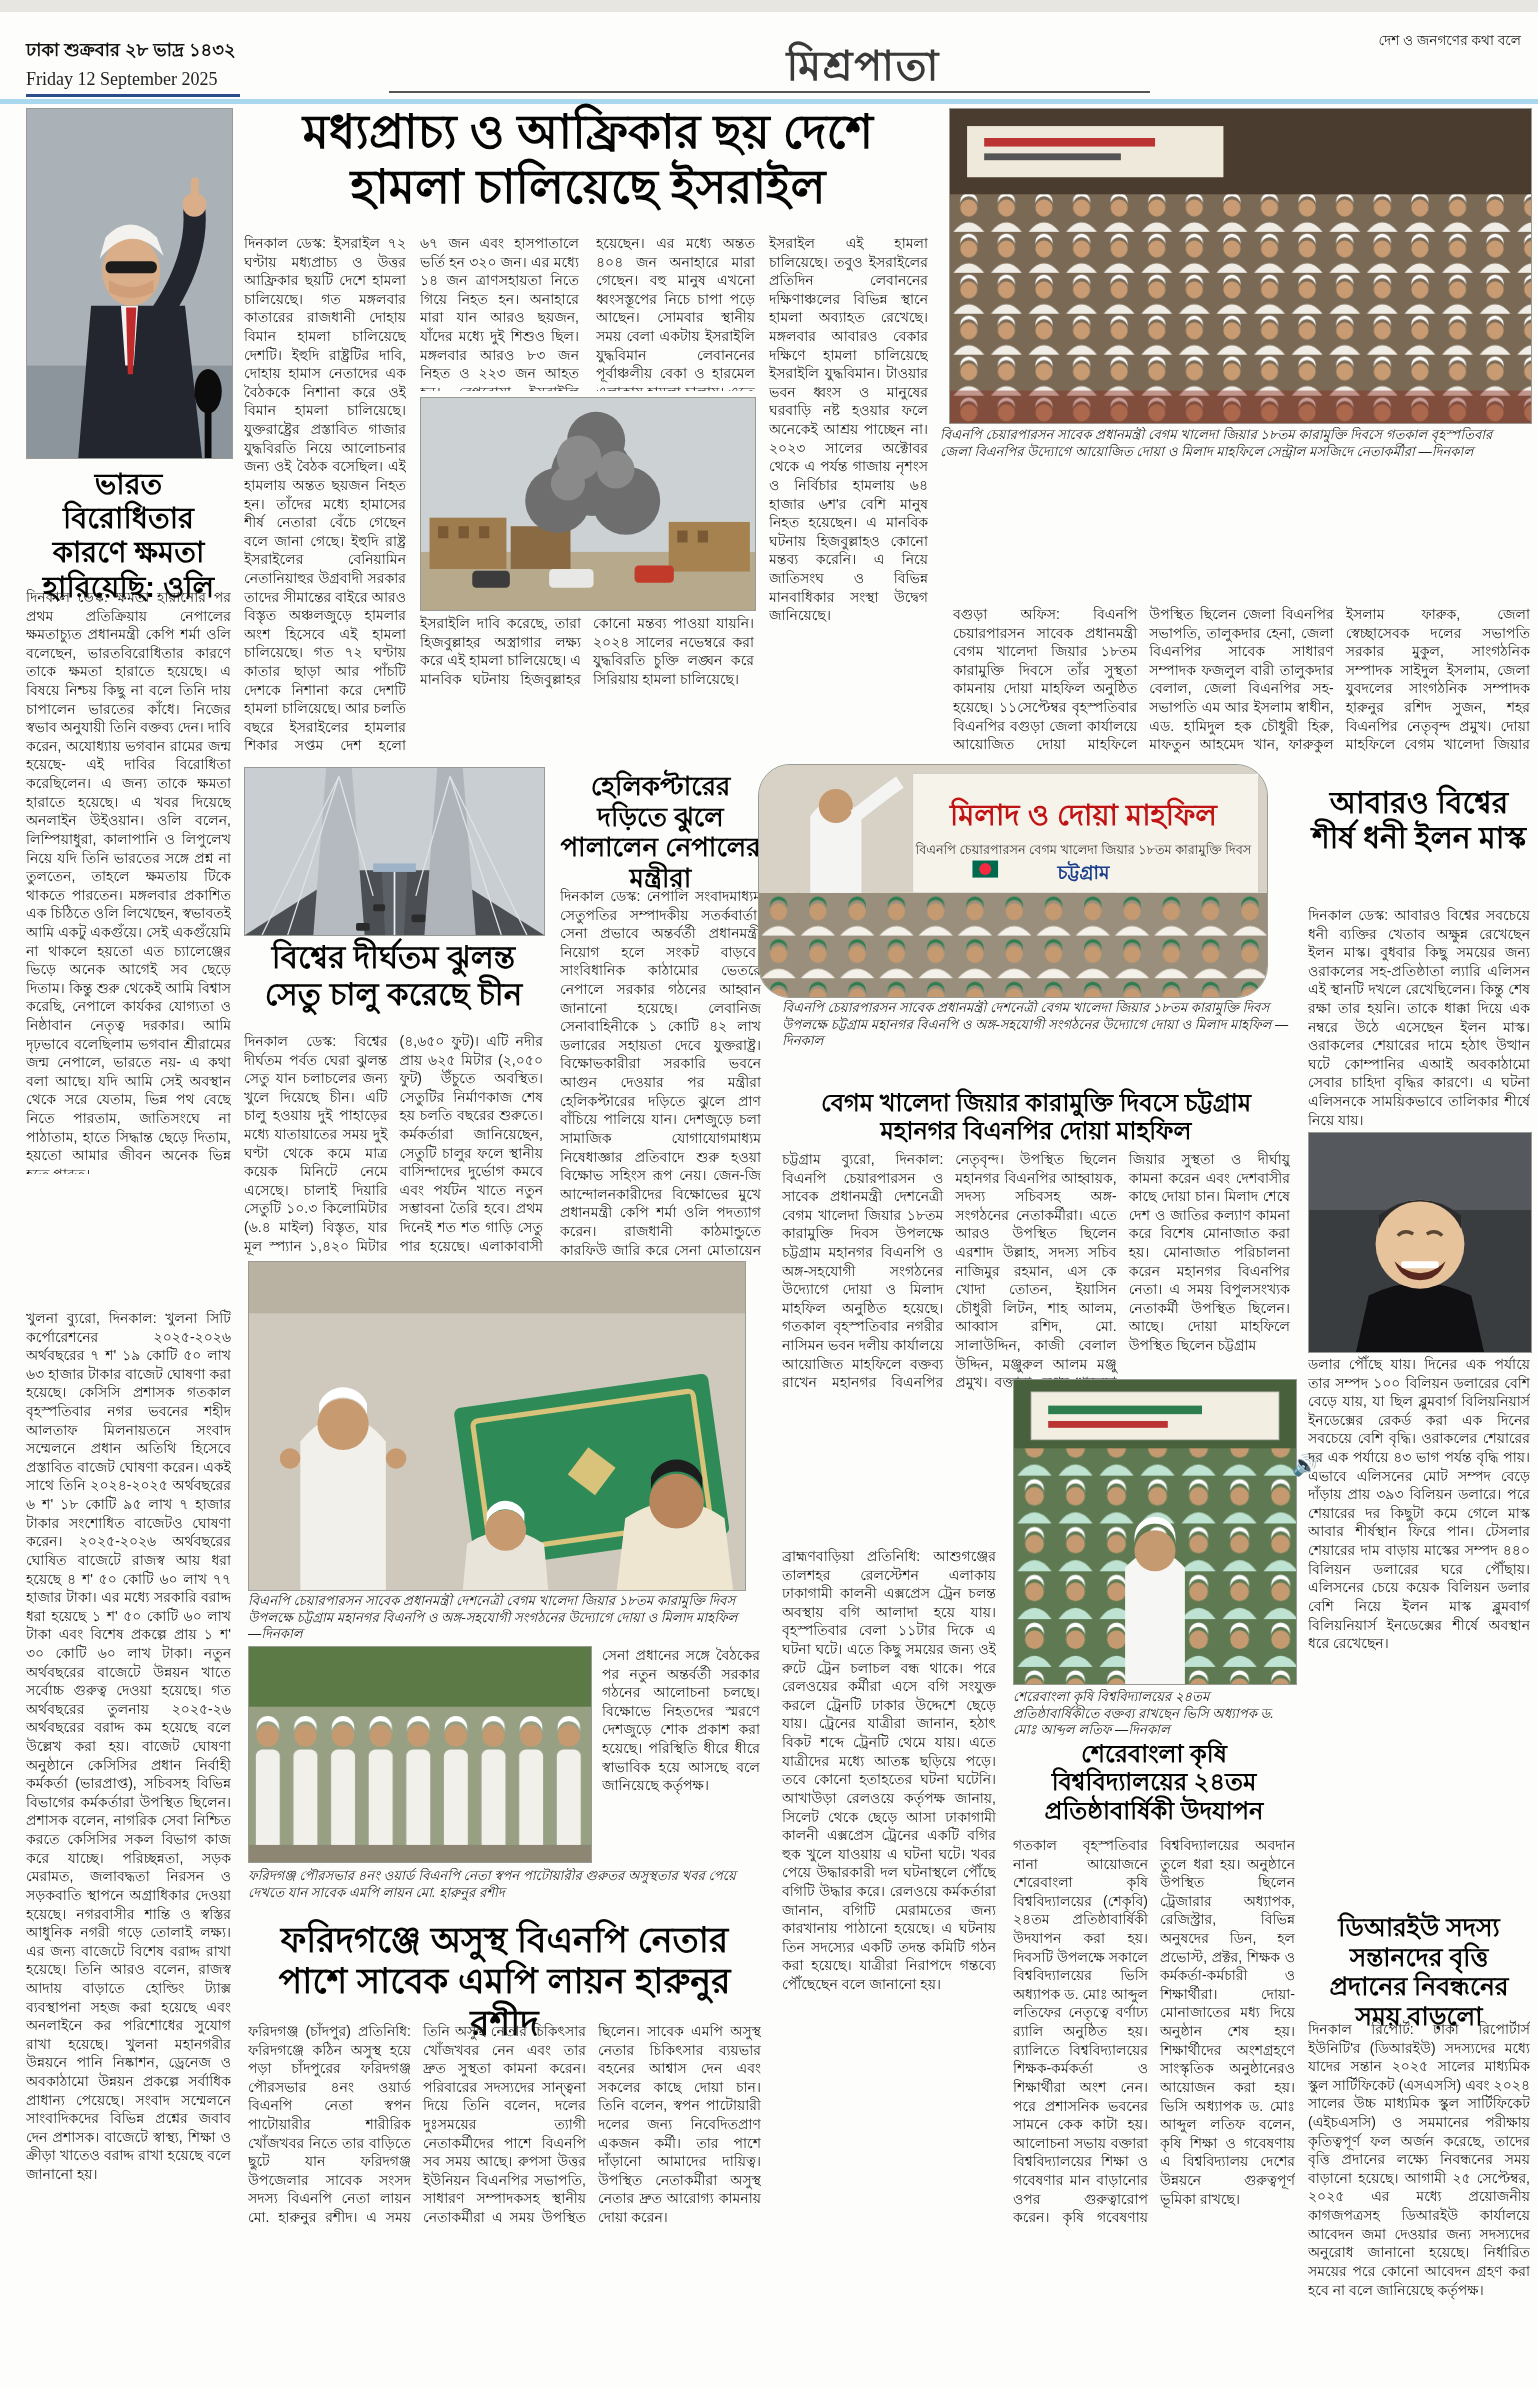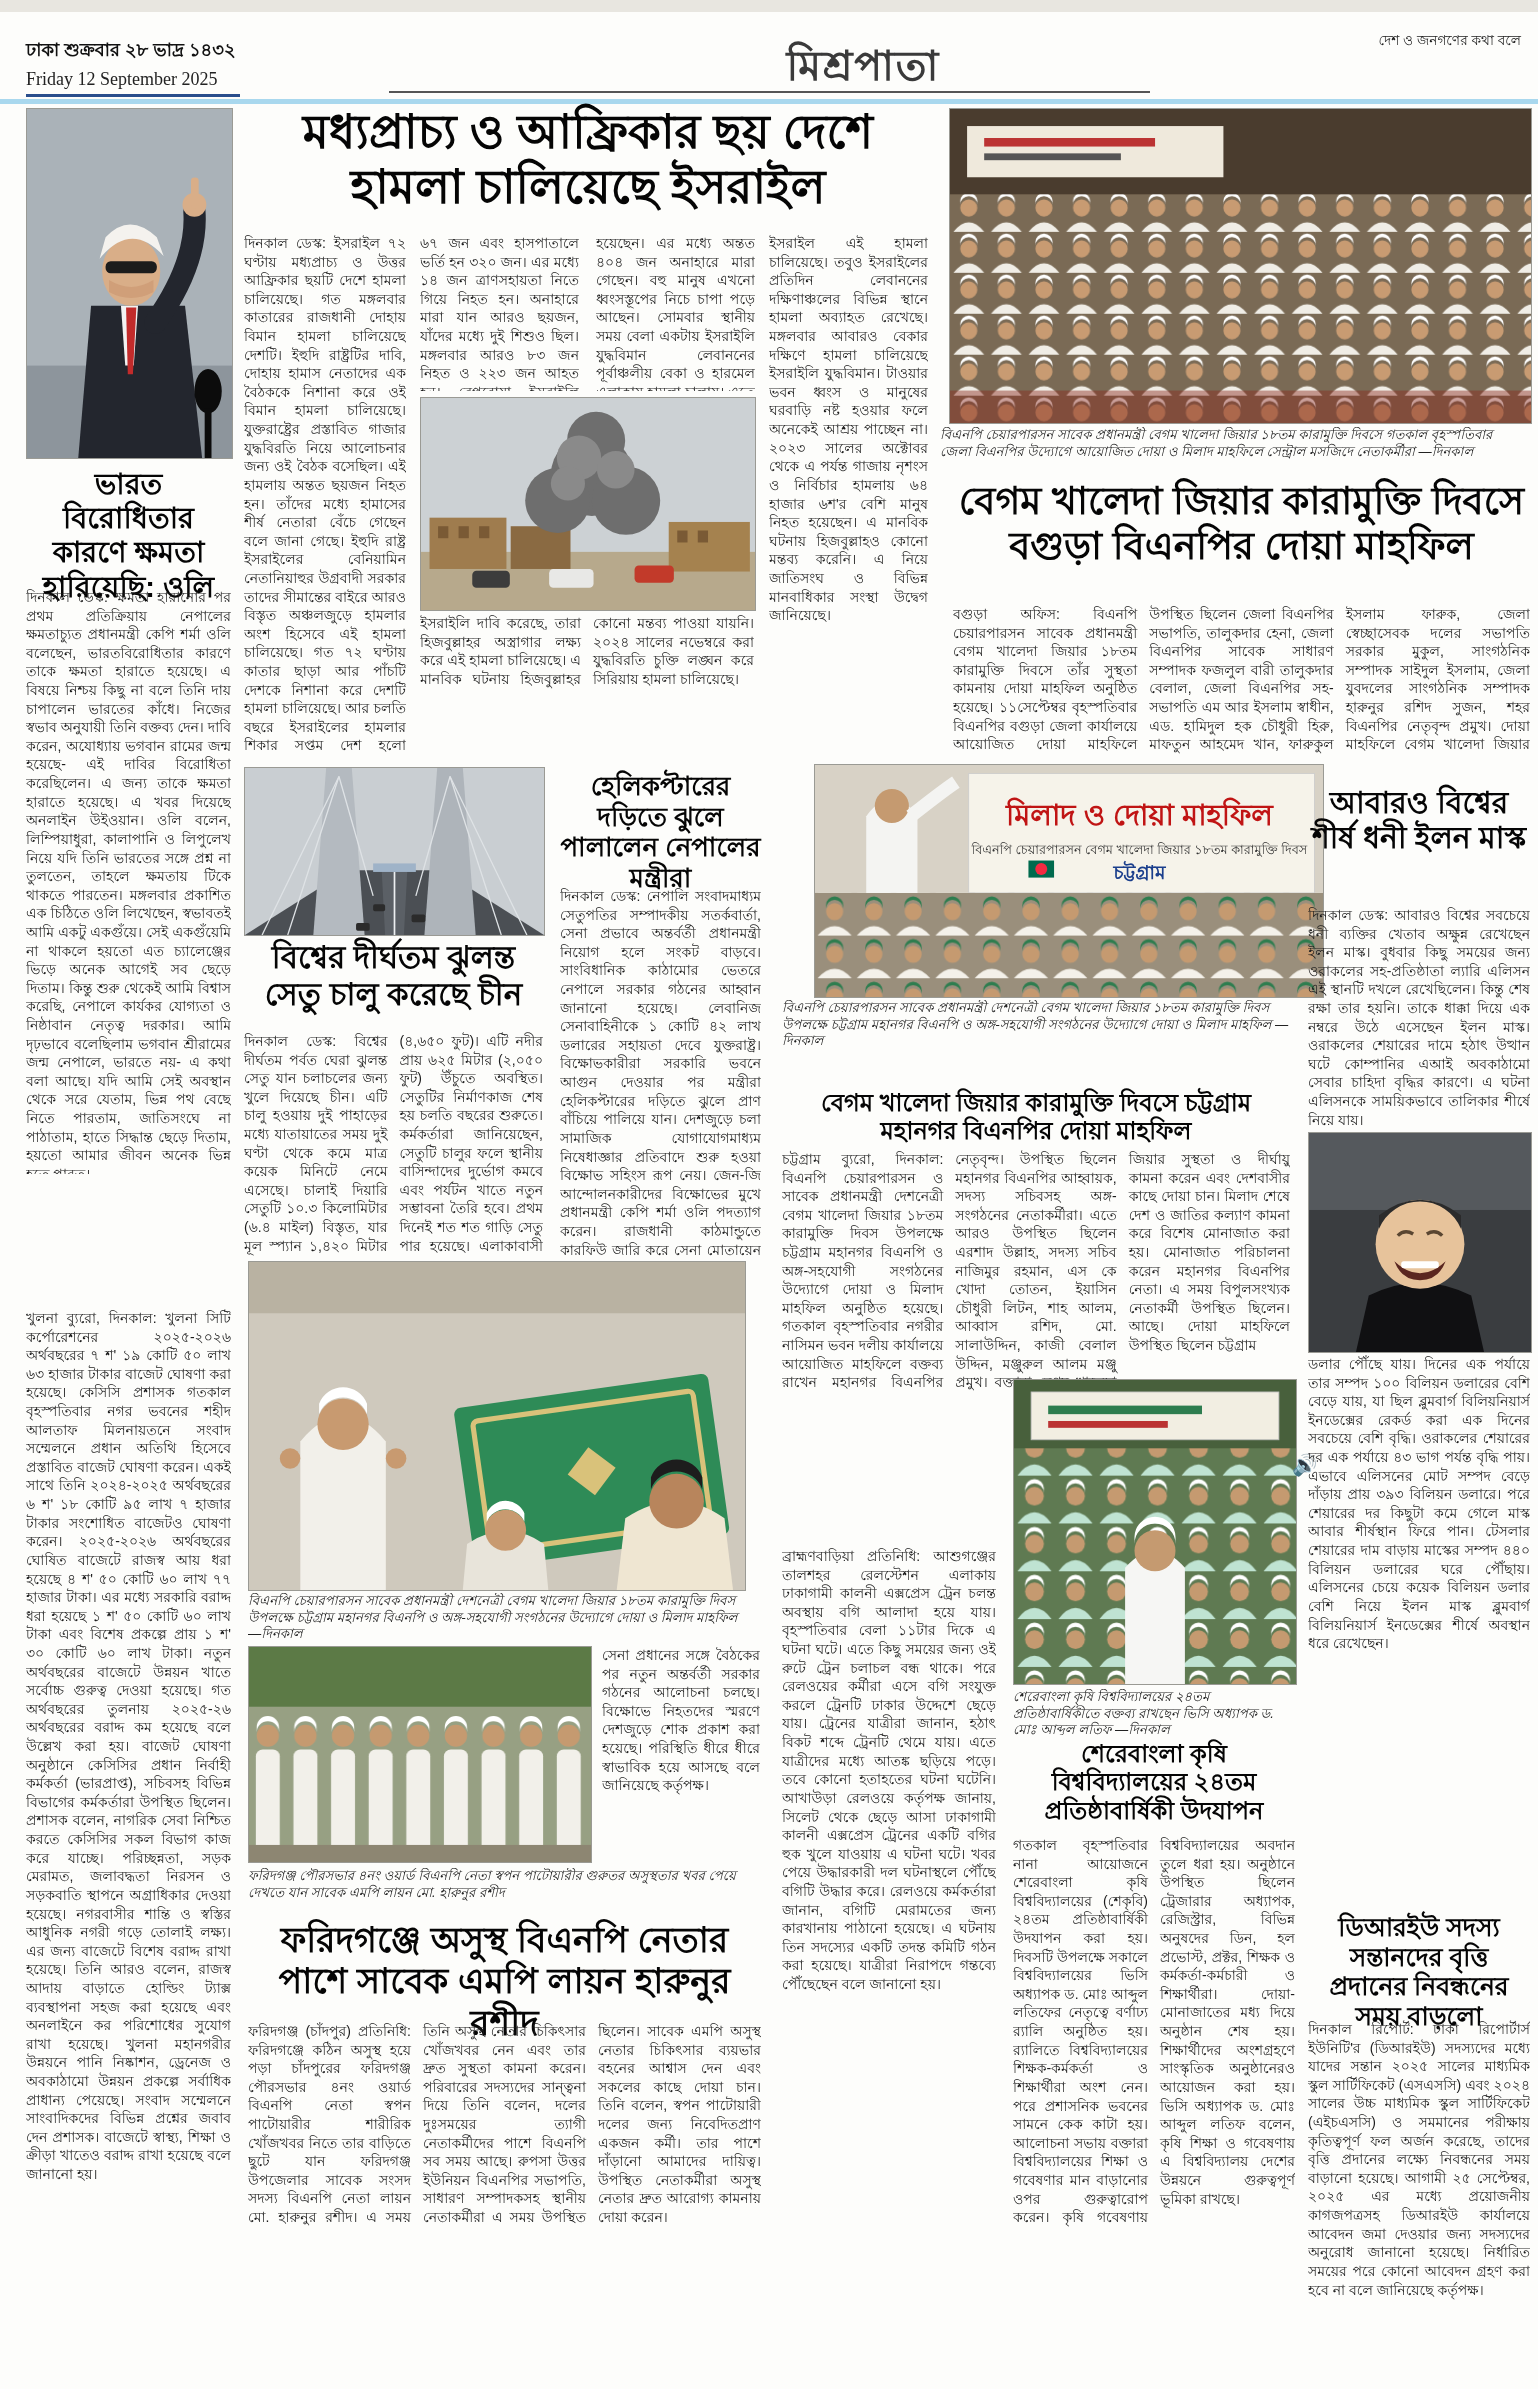--- a/index.html
+++ b/index.html
@@ -154,24 +154,23 @@
       </defs>
       <rect width="680" height="120" fill="#4a3c2e"></rect>
       <rect x="20" y="20" width="300" height="60" fill="#efe9dc"></rect>
       <rect x="40" y="34" width="200" height="10" fill="#b33"></rect>
       <rect x="40" y="52" width="160" height="8" fill="#555"></rect>
       <rect y="100" width="680" height="268" fill="url(#crowd1)"></rect>
       <rect y="330" width="680" height="38" fill="#8a2b20" opacity="0.45"></rect>
     </svg>
   </div>
   <div class="abs caption" style="left:940px;top:415px;width:581px;height:46px;">বিএনপি চেয়ারপারসন সাবেক প্রধানমন্ত্রী বেগম খালেদা জিয়ার ১৮তম কারামুক্তি দিবসে গতকাল বৃহস্পতিবার জেলা বিএনপির উদ্যোগে আয়োজিত দোয়া ও মিলাদ মাহফিলে সেন্ট্রাল মসজিদে নেতাকর্মীরা —দিনকাল</div>
-  <div class="abs hl" style="left:953px;top:467px;width:577px;height:120px;font-size:38px;">বেগম খালেদা জিয়ার কারামুক্তি দিবসে বগুড়া বিএনপির দোয়া মাহফিল</div>
   <div class="abs body-txt cols3" style="left:953px;top:593px;width:577px;height:167px;">বগুড়া অফিস: বিএনপি চেয়ারপারসন সাবেক প্রধানমন্ত্রী বেগম খালেদা জিয়ার ১৮তম কারামুক্তি দিবসে তাঁর সুস্থতা কামনায় দোয়া মাহফিল অনুষ্ঠিত হয়েছে। ১১সেপ্টেম্বর বৃহস্পতিবার বিএনপির বগুড়া জেলা কার্যালয়ে আয়োজিত দোয়া মাহফিলে উপস্থিত ছিলেন জেলা বিএনপির সভাপতি, তালুকদার হেনা, জেলা বিএনপির সাবেক সাধারণ সম্পাদক ফজলুল বারী তালুকদার বেলাল, জেলা বিএনপির সহ-সভাপতি এম আর ইসলাম স্বাধীন, এড. হামিদুল হক চৌধুরী হিরু, মাফতুন আহমেদ খান, ফারুকুল ইসলাম ফারুক, জেলা স্বেচ্ছাসেবক দলের সভাপতি সরকার মুকুল, সাংগঠনিক সম্পাদক সাইদুল ইসলাম, জেলা যুবদলের সাংগঠনিক সম্পাদক হারুনুর রশিদ সুজন, শহর বিএনপির নেতৃবৃন্দ প্রমুখ। দোয়া মাহফিলে বেগম খালেদা জিয়ার দীর্ঘায়ু ও সুস্থতা কামনা করে বিশেষ মোনাজাত করা হয়।</div>
 
-  <div class="abs photo" style="left:814px;top:752px;width:508px;height:232px;">
+  <div class="abs photo" style="left:758px;top:752px;width:508px;height:232px;border-radius:32px;">
     <svg viewBox="0 0 595 272" preserveAspectRatio="none">
       <defs>
         <pattern id="crowd2" width="46" height="50" patternUnits="userSpaceOnUse">
           <rect width="46" height="50" fill="#9a8f7c"></rect>
           <path d="M3 50 Q23 28 43 50 Z" fill="#f4f1ea"></path>
           <circle cx="23" cy="22" r="10" fill="#c59a70"></circle>
           <path d="M13 18 A10 10 0 0 1 33 18 L33 14 A10 10 0 0 0 13 14 Z" fill="#2e7d4f"></path>
         </pattern>
       </defs>
       <rect width="595" height="272" fill="#d8d2c6"></rect>

